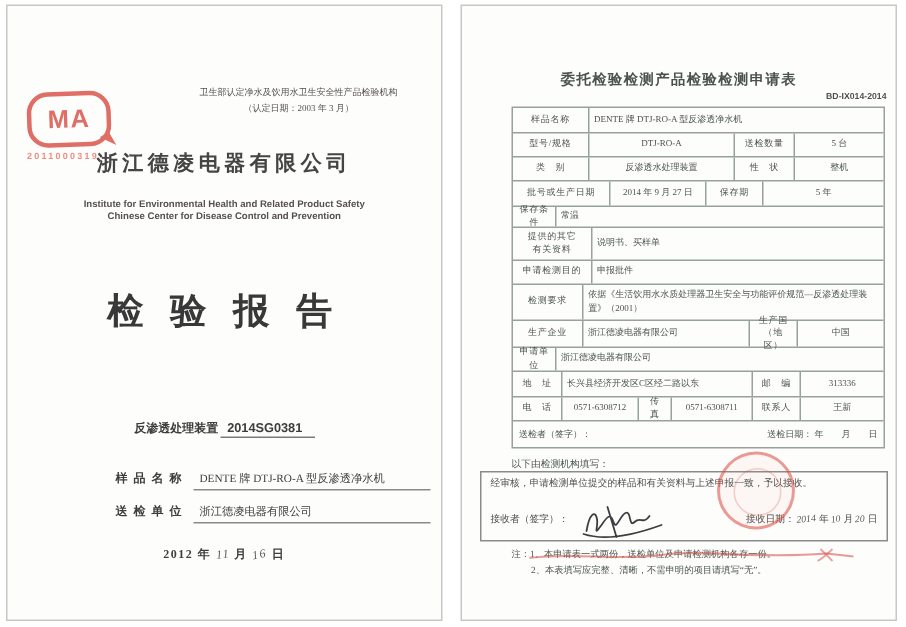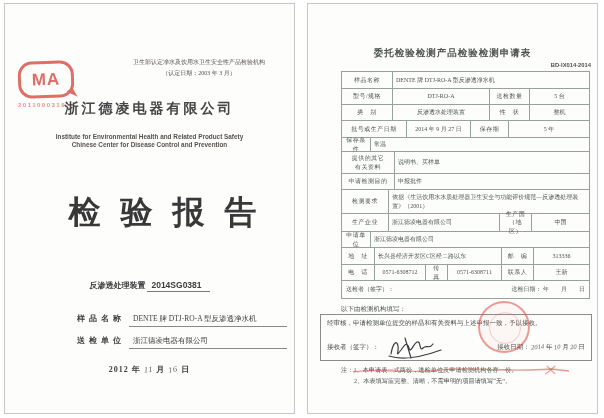--- a/index.html
+++ b/index.html
@@ -21,21 +21,21 @@
   .cma-tail{position:absolute;right:-4px;bottom:-5px;width:0;height:0;
             border-left:7px solid transparent;border-top:10px solid #d9564d;transform:rotate(-28deg);}
   .cma-num{margin-top:4px;font-family:"Liberation Sans",sans-serif;font-weight:bold;
            font-size:6px;color:#ef8d84;letter-spacing:1.5px;}
   .org1{left:0;top:96px;width:100%;text-align:center;font-size:14px;font-weight:bold;
         letter-spacing:3px;color:#454545;}
   .org2{left:0;top:113px;width:100%;text-align:center;font-size:12.5px;font-weight:bold;
         letter-spacing:2px;color:#454545;}
   .orgen{left:0;width:100%;text-align:center;font-family:"Liberation Sans",sans-serif;
          font-weight:bold;font-size:6.4px;color:#55514e;}
-  .rpt-title{left:16px;top:187px;width:100%;text-align:center;font-size:32px;font-weight:bold;
+  .rpt-title{left:0;top:187px;width:100%;text-align:center;font-size:24px;font-weight:bold;
              letter-spacing:6px;color:#383838;}
   .accept{left:0;top:276px;width:100%;text-align:center;font-size:8px;font-weight:bold;}
   .accept .val{font-family:"Liberation Sans",sans-serif;font-size:8.5px;font-weight:bold;
                border-bottom:1px solid #7a7a7a;padding:0 8px 1px 4px;}
   .fieldrow{left:72px;font-size:8px;font-weight:bold;letter-spacing:1px;white-space:nowrap;}
   .fieldrow .fval{display:inline-block;font-weight:normal;letter-spacing:0;font-size:7.5px;
                   border-bottom:1px solid #8a8a8a;min-width:150px;padding:0 4px 2px 4px;margin-left:4px;}
   .coverdate{left:0;top:360px;width:100%;text-align:center;font-size:8px;font-weight:bold;letter-spacing:1px;}
   .hw{font-style:italic;font-weight:normal;color:#5a5a5a;display:inline-block;}
 

